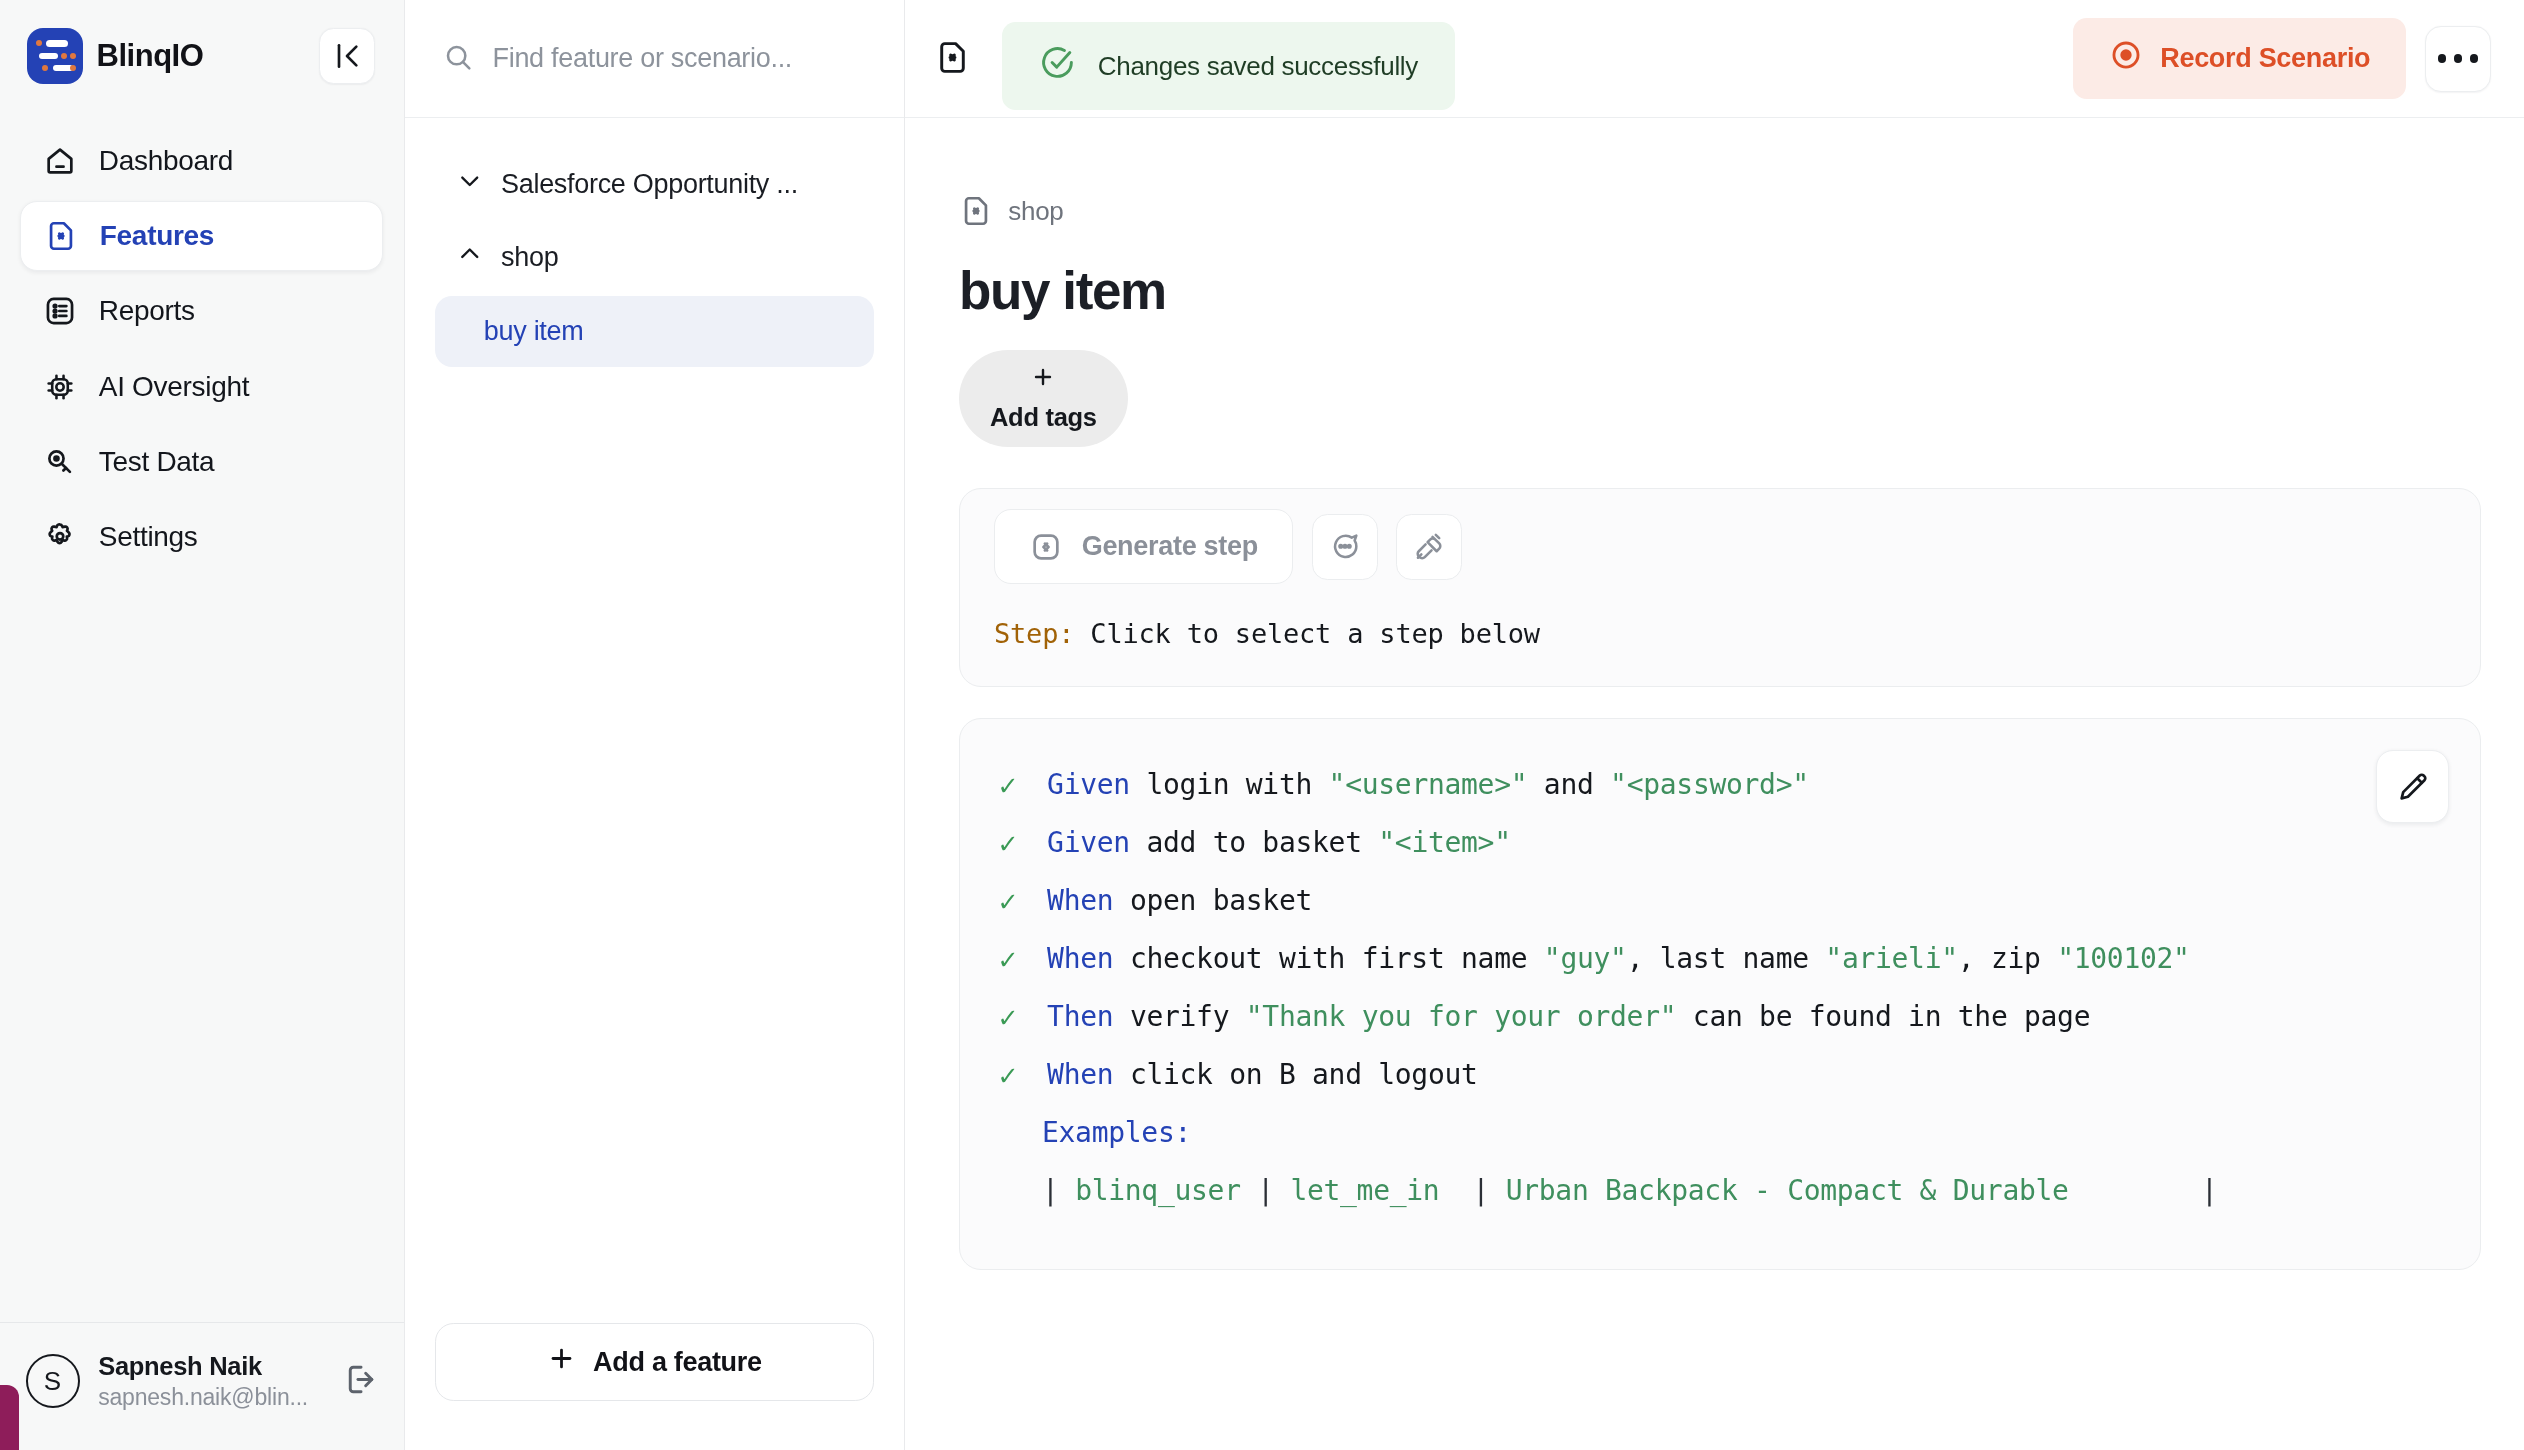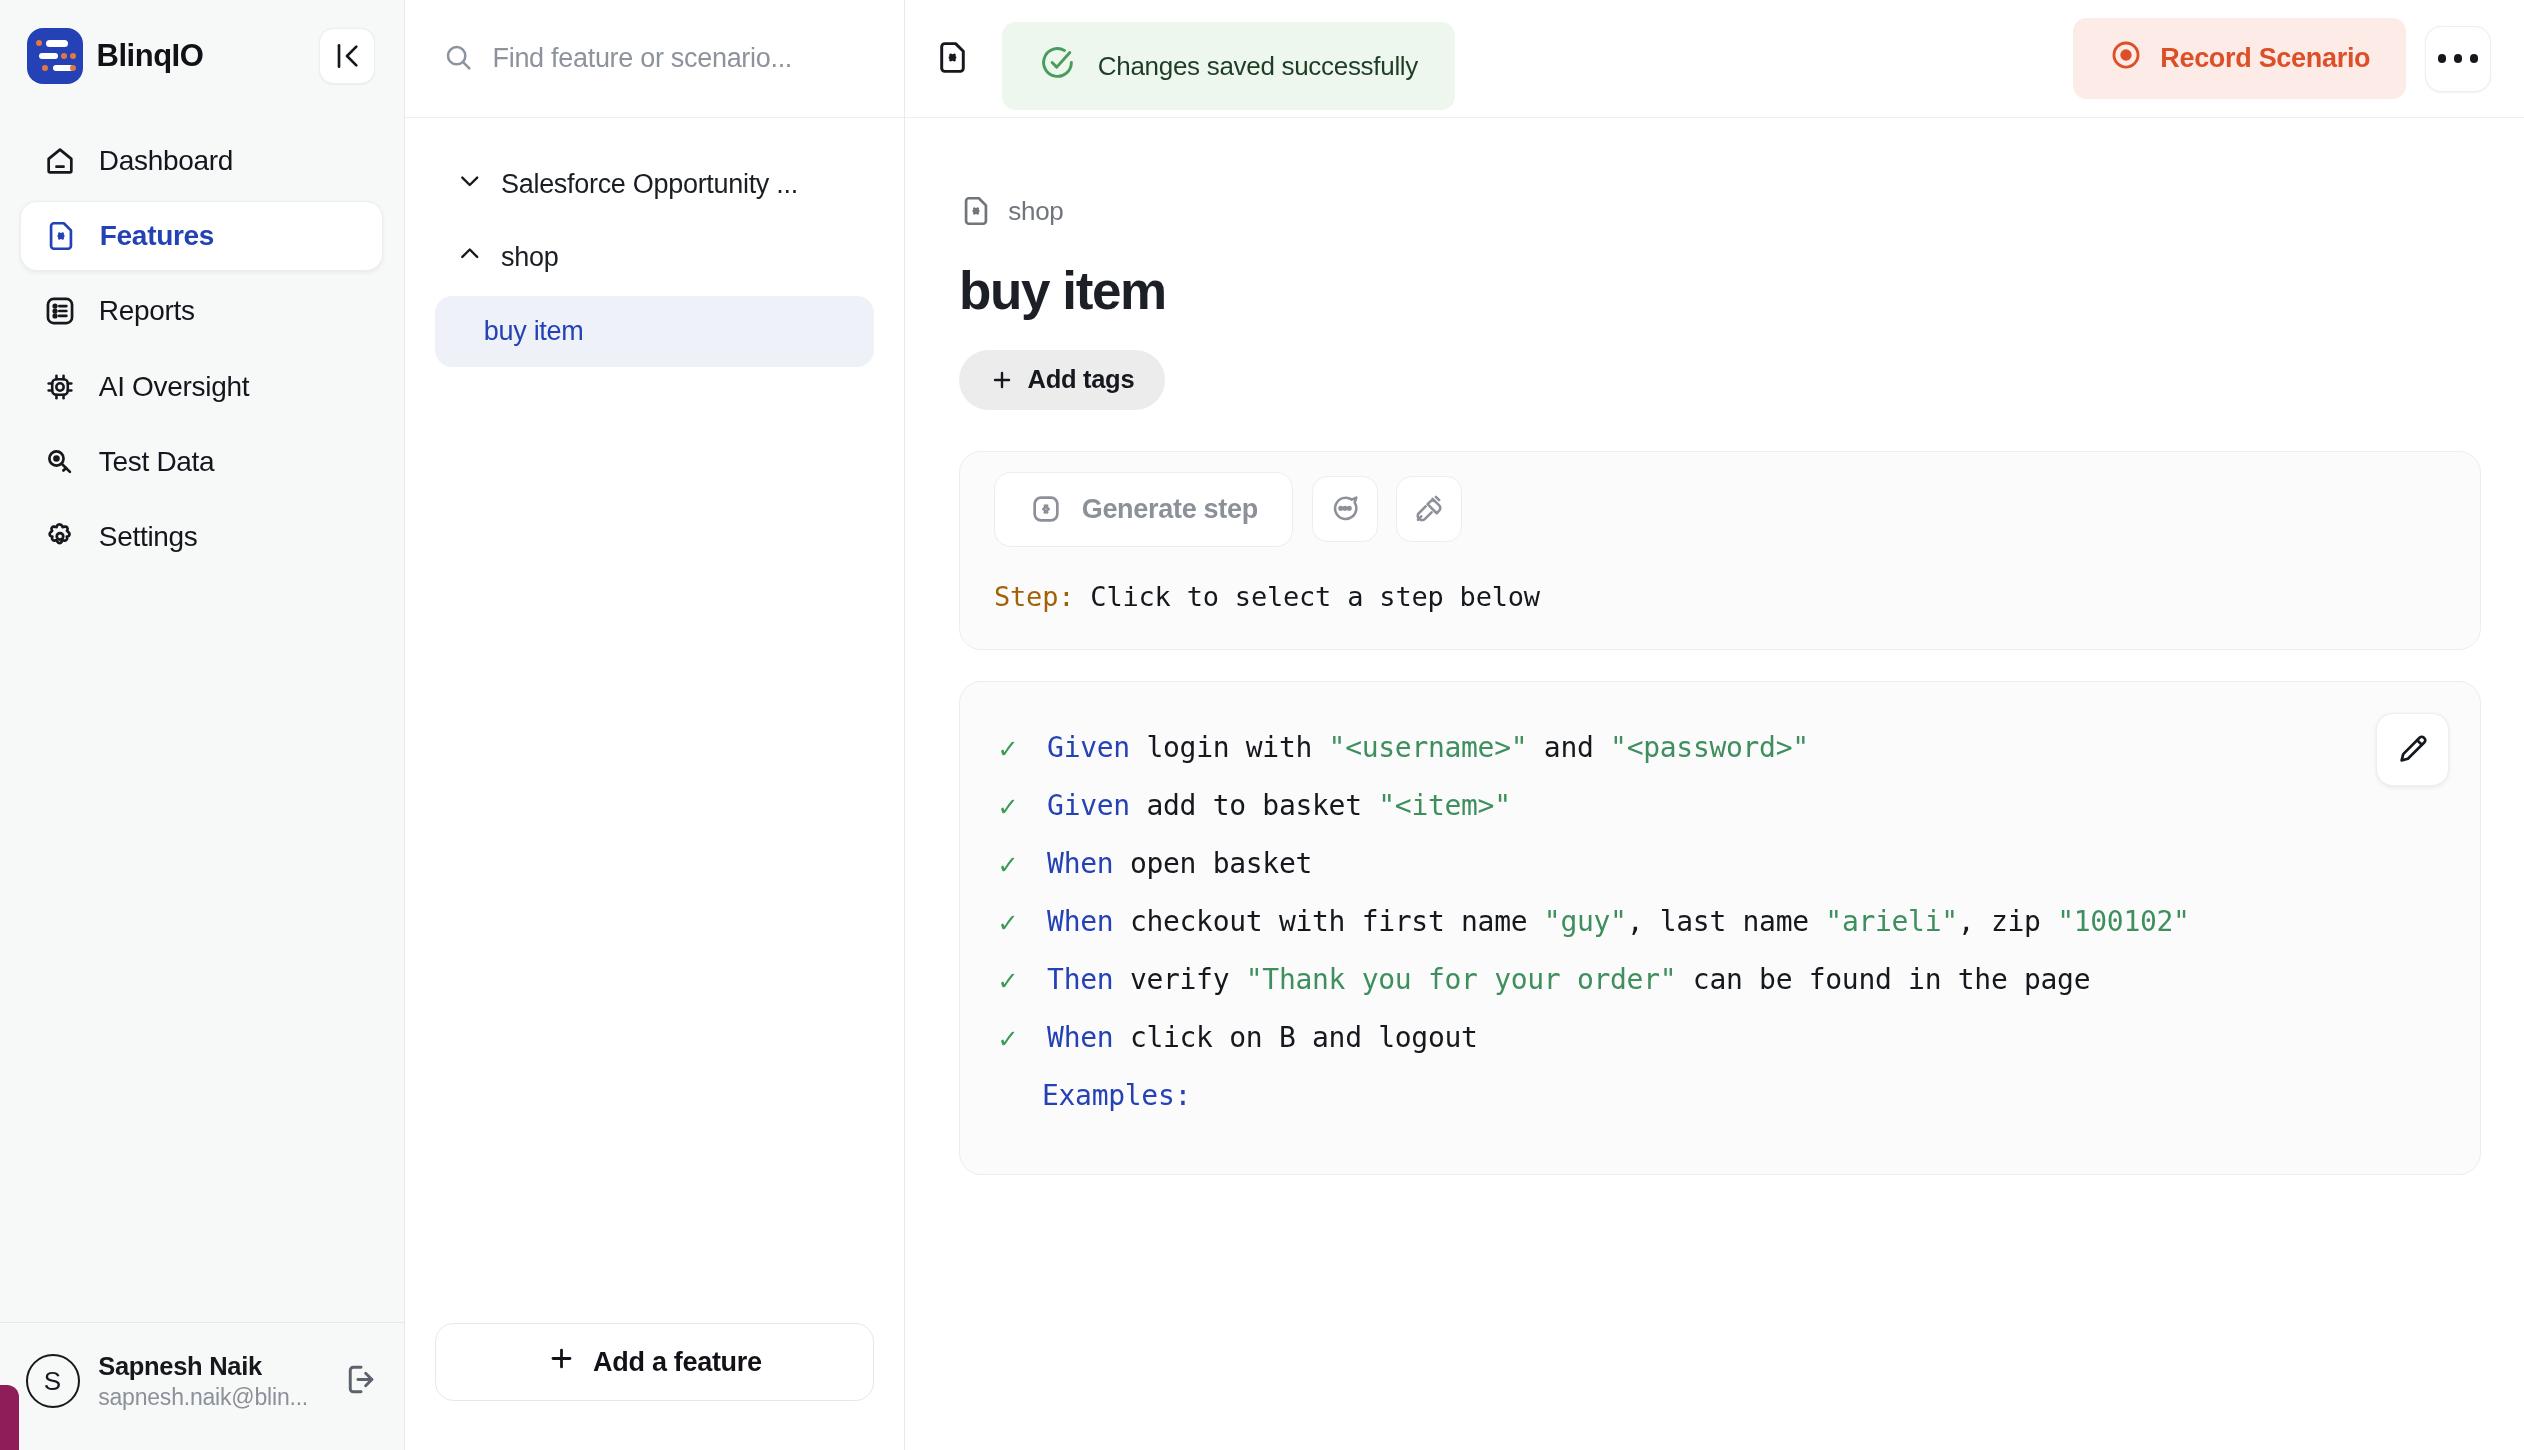--- a/index.html
+++ b/index.html
@@ -154,21 +154,21 @@
     font-family: "Liberation Sans", sans-serif;
   }
   .btn-del {
     width: 78px; height: 78px; border-radius: 15.3px; background: #fbeae5;
     display: flex; align-items: center; justify-content: center; cursor: pointer; border: 0;
   }
   .add-tags {
     margin-top: 29px; display: inline-flex; align-items: center; gap: 13.6px;
     background: #ececec; border-radius: 84px; padding: 15.3px 31px;
     font-size: 25.5px; font-weight: 600; color: #15181d; cursor: pointer;
-    border: 0; letter-spacing: -0.3px; font-family: "Liberation Sans", sans-serif;
+    border: 0; letter-spacing: -0.3px; font-family: "Liberation Sans", sans-serif; flex-direction: column;
   }
 
   .gen-card {
     margin-top: 41px; border: 0.9px solid #ebedef; border-radius: 22px;
     background: #fbfbfc; padding: 20px 34px 37px 34px; width: 1522px;
   }
   .gen-tools { display: flex; align-items: center; gap: 18.7px; }
   .gen-step-btn {
     display: flex; align-items: center; gap: 18.7px; background: #ffffff;
     border: 0.9px solid #ebedef; border-radius: 17px; height: 75px; padding: 0 34px;
@@ -512,20 +512,24 @@
               <div class="ln">
                 <span class="chk">✓</span>
                 <span><span class="kw">When </span><span class="">click on B and logout</span></span>
               </div>
             </div>
           <div class="ln">
             <span class="pad"></span>
             <span class="kw">Examples:</span>
           </div>
           <div id="examples-host">
+              <div class="ln">
+                <span class="pad"></span>
+                <span class="tbl"><span class="pipe">| </span><span class="cell">blinq_user </span><span class="pipe">| </span><span class="cell">let_me_in  </span><span class="pipe">| </span><span class="cell">Urban Backpack - Compact &amp; Durable        </span><span class="pipe">|</span></span>
+              </div>
             </div>
         </div>
       </div>
 
     </div>
   </main>
 </div>
 
 
 </body></html>

